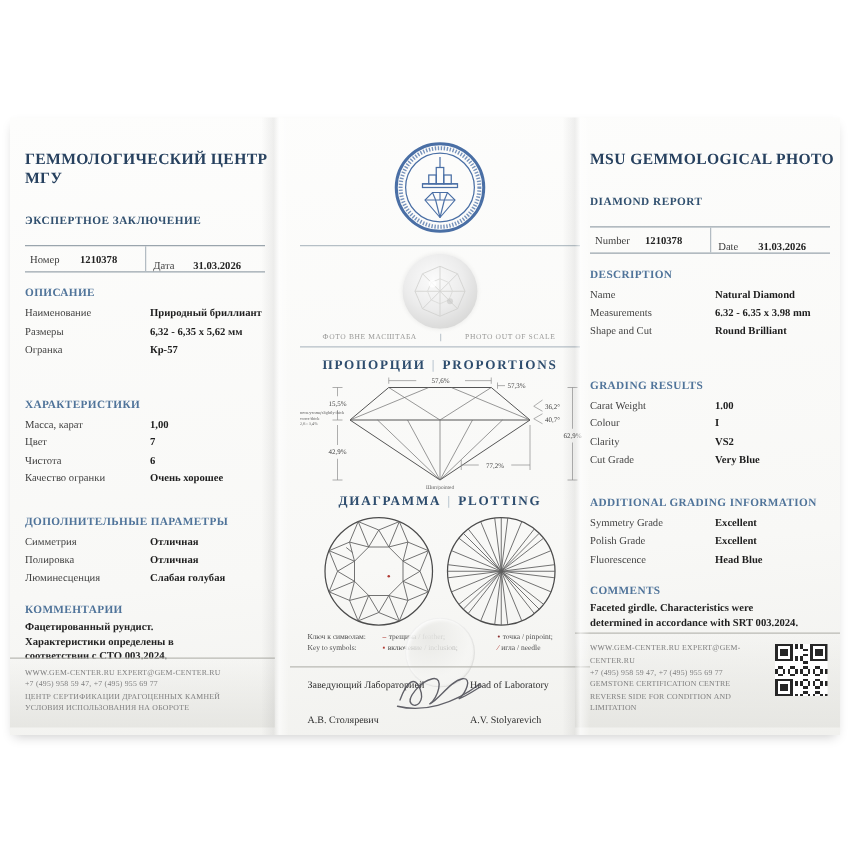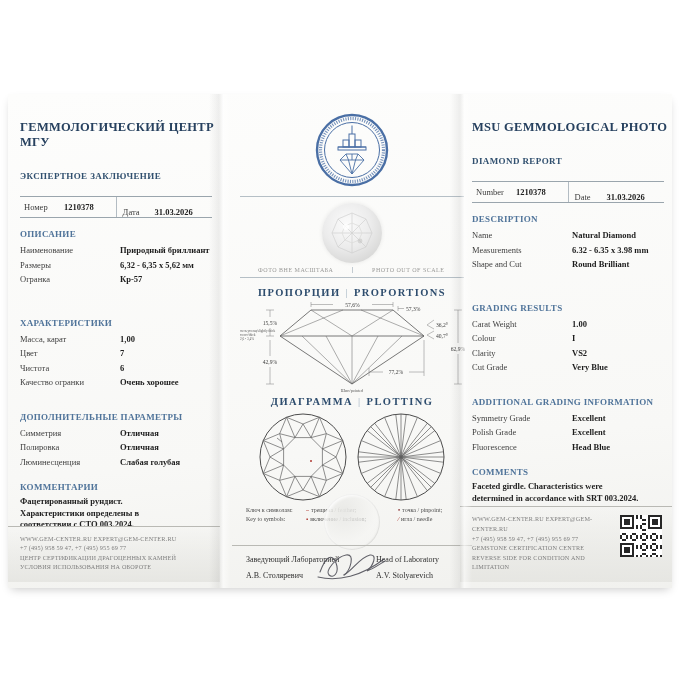--- a/index.html
+++ b/index.html
@@ -65,21 +65,21 @@
   .key{margin:4px 14px 0;font-size:6px;color:#4e4e4e;line-height:8.6px;}
   .key-row{display:flex;}
   .key-lab{width:60px;flex:none;}
   .key-item{width:92px;flex:none;}
   .key-sym{color:#b03a33;font-weight:bold;padding-right:2px;}
   .key-sym.dot{color:#8a3030;}
 
   .sig-block{position:absolute;left:0;bottom:6px;width:100%;border-top:1px solid #b9b9b4;box-sizing:border-box;}
   .sig-row{display:flex;justify-content:space-between;padding:8px 10px 0 14px;position:relative;}
   .sig-col{font-size:8px;color:#2e2e2e;line-height:12px;}
-  .sig-col .nm{margin-top:4px;}
+  .sig-col .nm{margin-top:16px;}
   .sig-scribble{position:absolute;left:50%;top:-2px;margin-left:-38px;}
   .emboss{position:absolute;width:56px;height:56px;border-radius:50%;left:92px;top:400px;
     background:radial-gradient(circle at 35% 30%,rgba(233,233,230,.95),rgba(246,246,244,.55) 60%,rgba(255,255,255,0) 85%);
     box-shadow:inset 0 0 0 1px rgba(0,0,0,.045), inset 2px 2px 3px rgba(255,255,255,.85), inset -1px -1px 2px rgba(0,0,0,.05);}
   .prop-svg text{font-family:"Liberation Serif",serif;fill:#3e3e3e;}
   .prop-svg .dim{stroke:#8a8a8a;stroke-width:.55;}
   .prop-svg .outline{stroke:#555;stroke-width:.8;}
   .prop-svg .facet{stroke:#6a6a6a;stroke-width:.55;}
   .prop-svg .tiny{fill:#606060;}
 </style>

